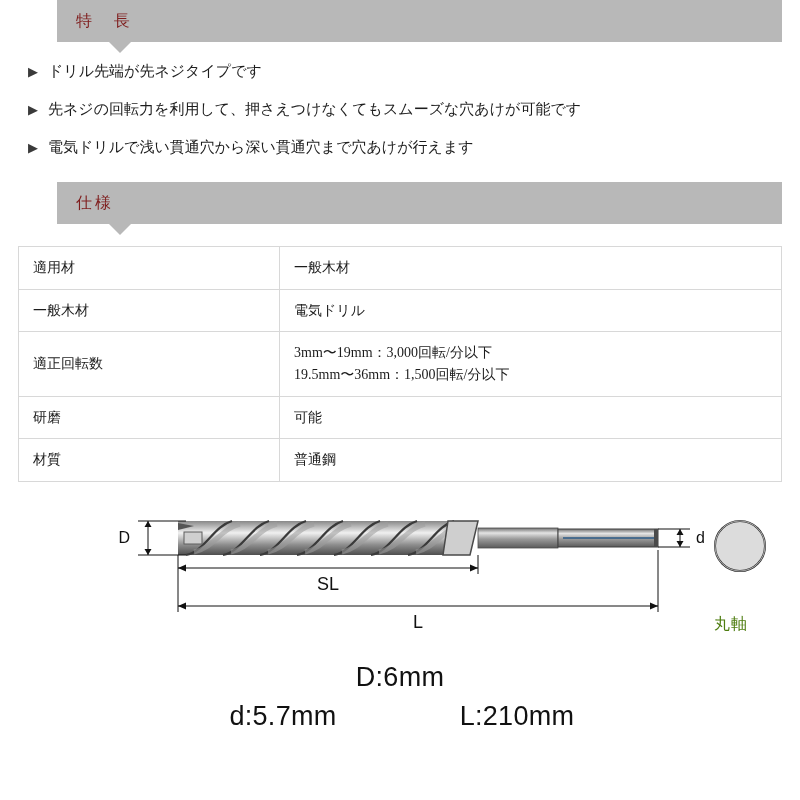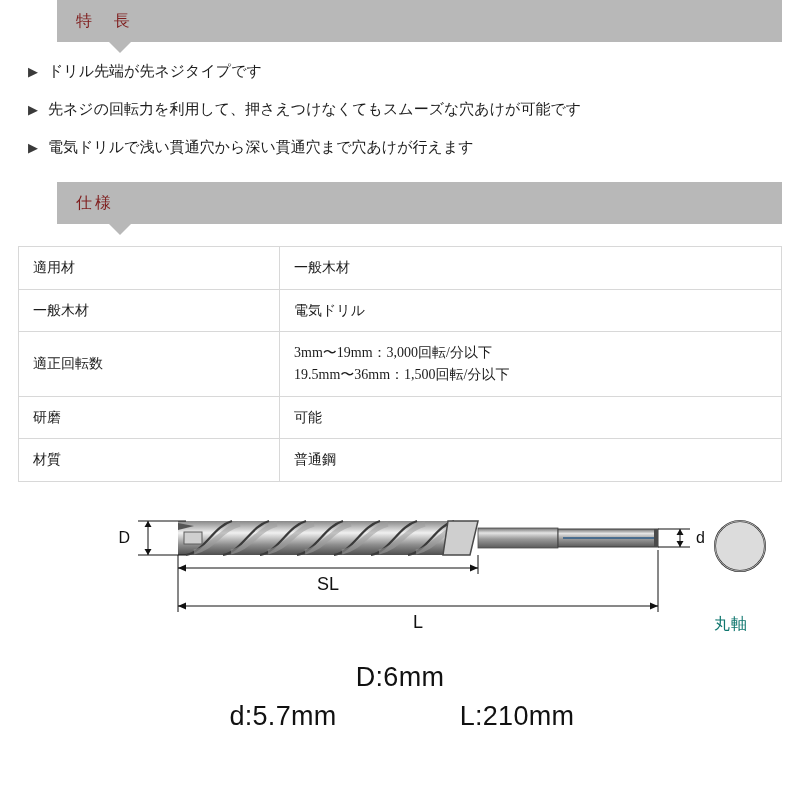--- a/index.html
+++ b/index.html
@@ -78,21 +78,21 @@
     display:flex;justify-content:center;gap:64px;
     font-size:27px;
     color:#111;
     letter-spacing:.01em;
   }
   .dims .line span{min-width:170px;text-align:center;}
   .round-label{
     position:absolute;
     right:34px;top:112px;
     font-size:16px;
-    color:#0f766e;
+    color:#4d7c0f;
     letter-spacing:.06em;
   }
 </style>
 </head>
 <body>
 
 <div class="page">
 
   <div class="section-head">
     <span>特　長</span>

